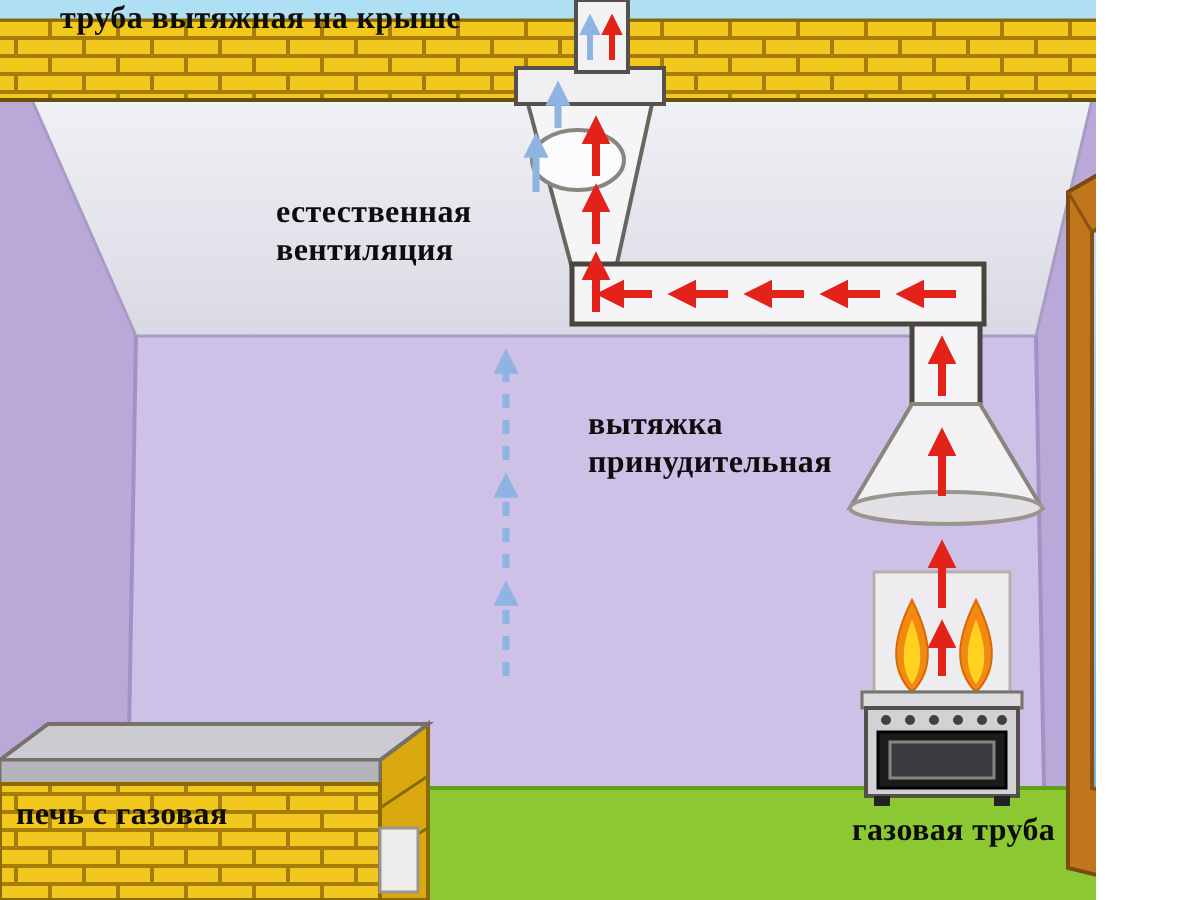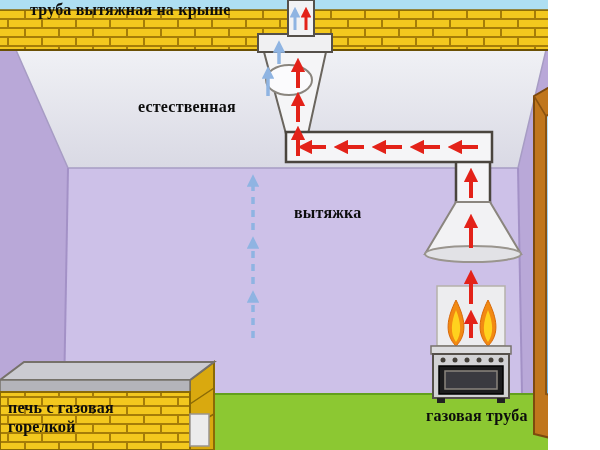--- a/index.html
+++ b/index.html
@@ -157,26 +157,27 @@
     <line x1="268" y1="96" x2="268" y2="70" marker-end="url(#ab)"></line>
     <line x1="279" y1="64" x2="279" y2="44" marker-end="url(#ab)"></line>
     <line x1="295" y1="30" x2="295" y2="10" stroke-width="3" marker-end="url(#ab)"></line>
   </g>
 </svg>
 
 <div class="lbl" style="left:30px;top:0px;">труба вытяжная на крыше</div>
 
 <div class="lbl" style="left:138px;top:80px;margin-top:17px;">
   <span>естественная</span>
+  <span>вентиляция</span>
 </div>
 
 <div class="lbl" style="left:294px;top:203px;">
   <span>вытяжка</span>
+  <span>принудительная</span>
 </div>
 
 <div class="lbl" style="left:426px;top:406px;">газовая труба</div>
 
 <div class="lbl" style="left:8px;top:398px;">
   <span>печь с газовая</span>
-  <span>горелкой</span>
 </div>
 
 </div>
 
 </body></html>

